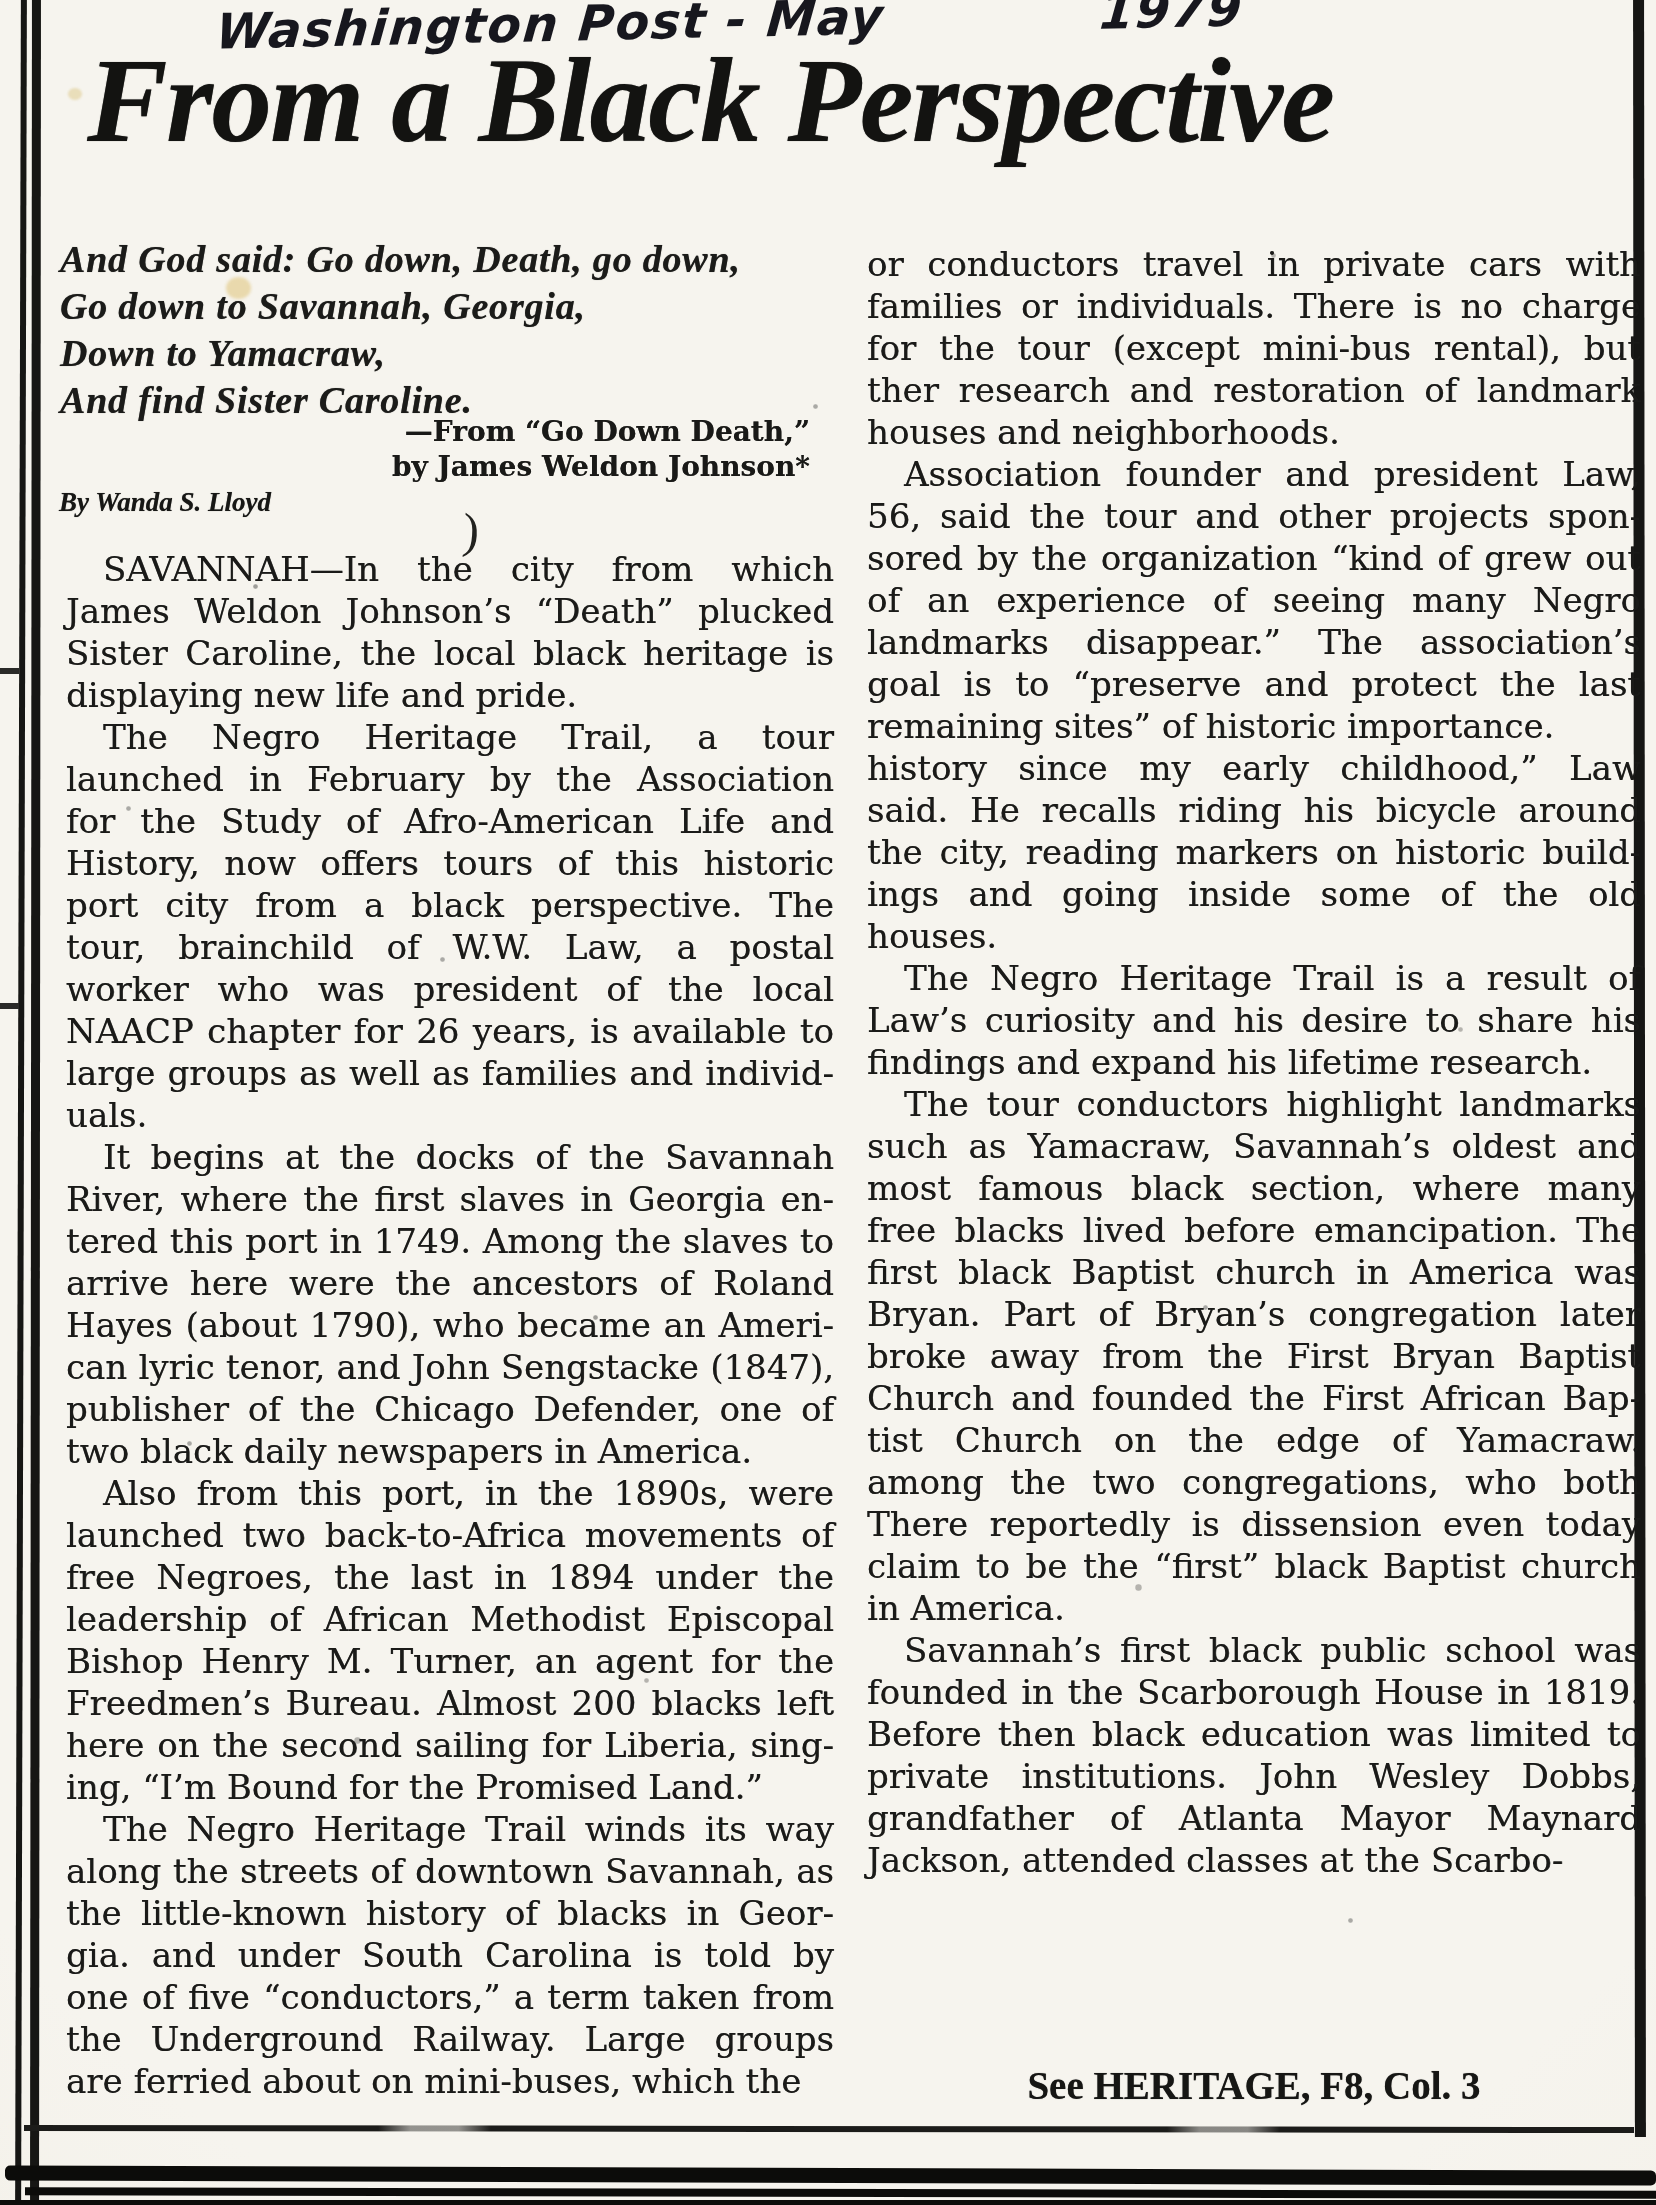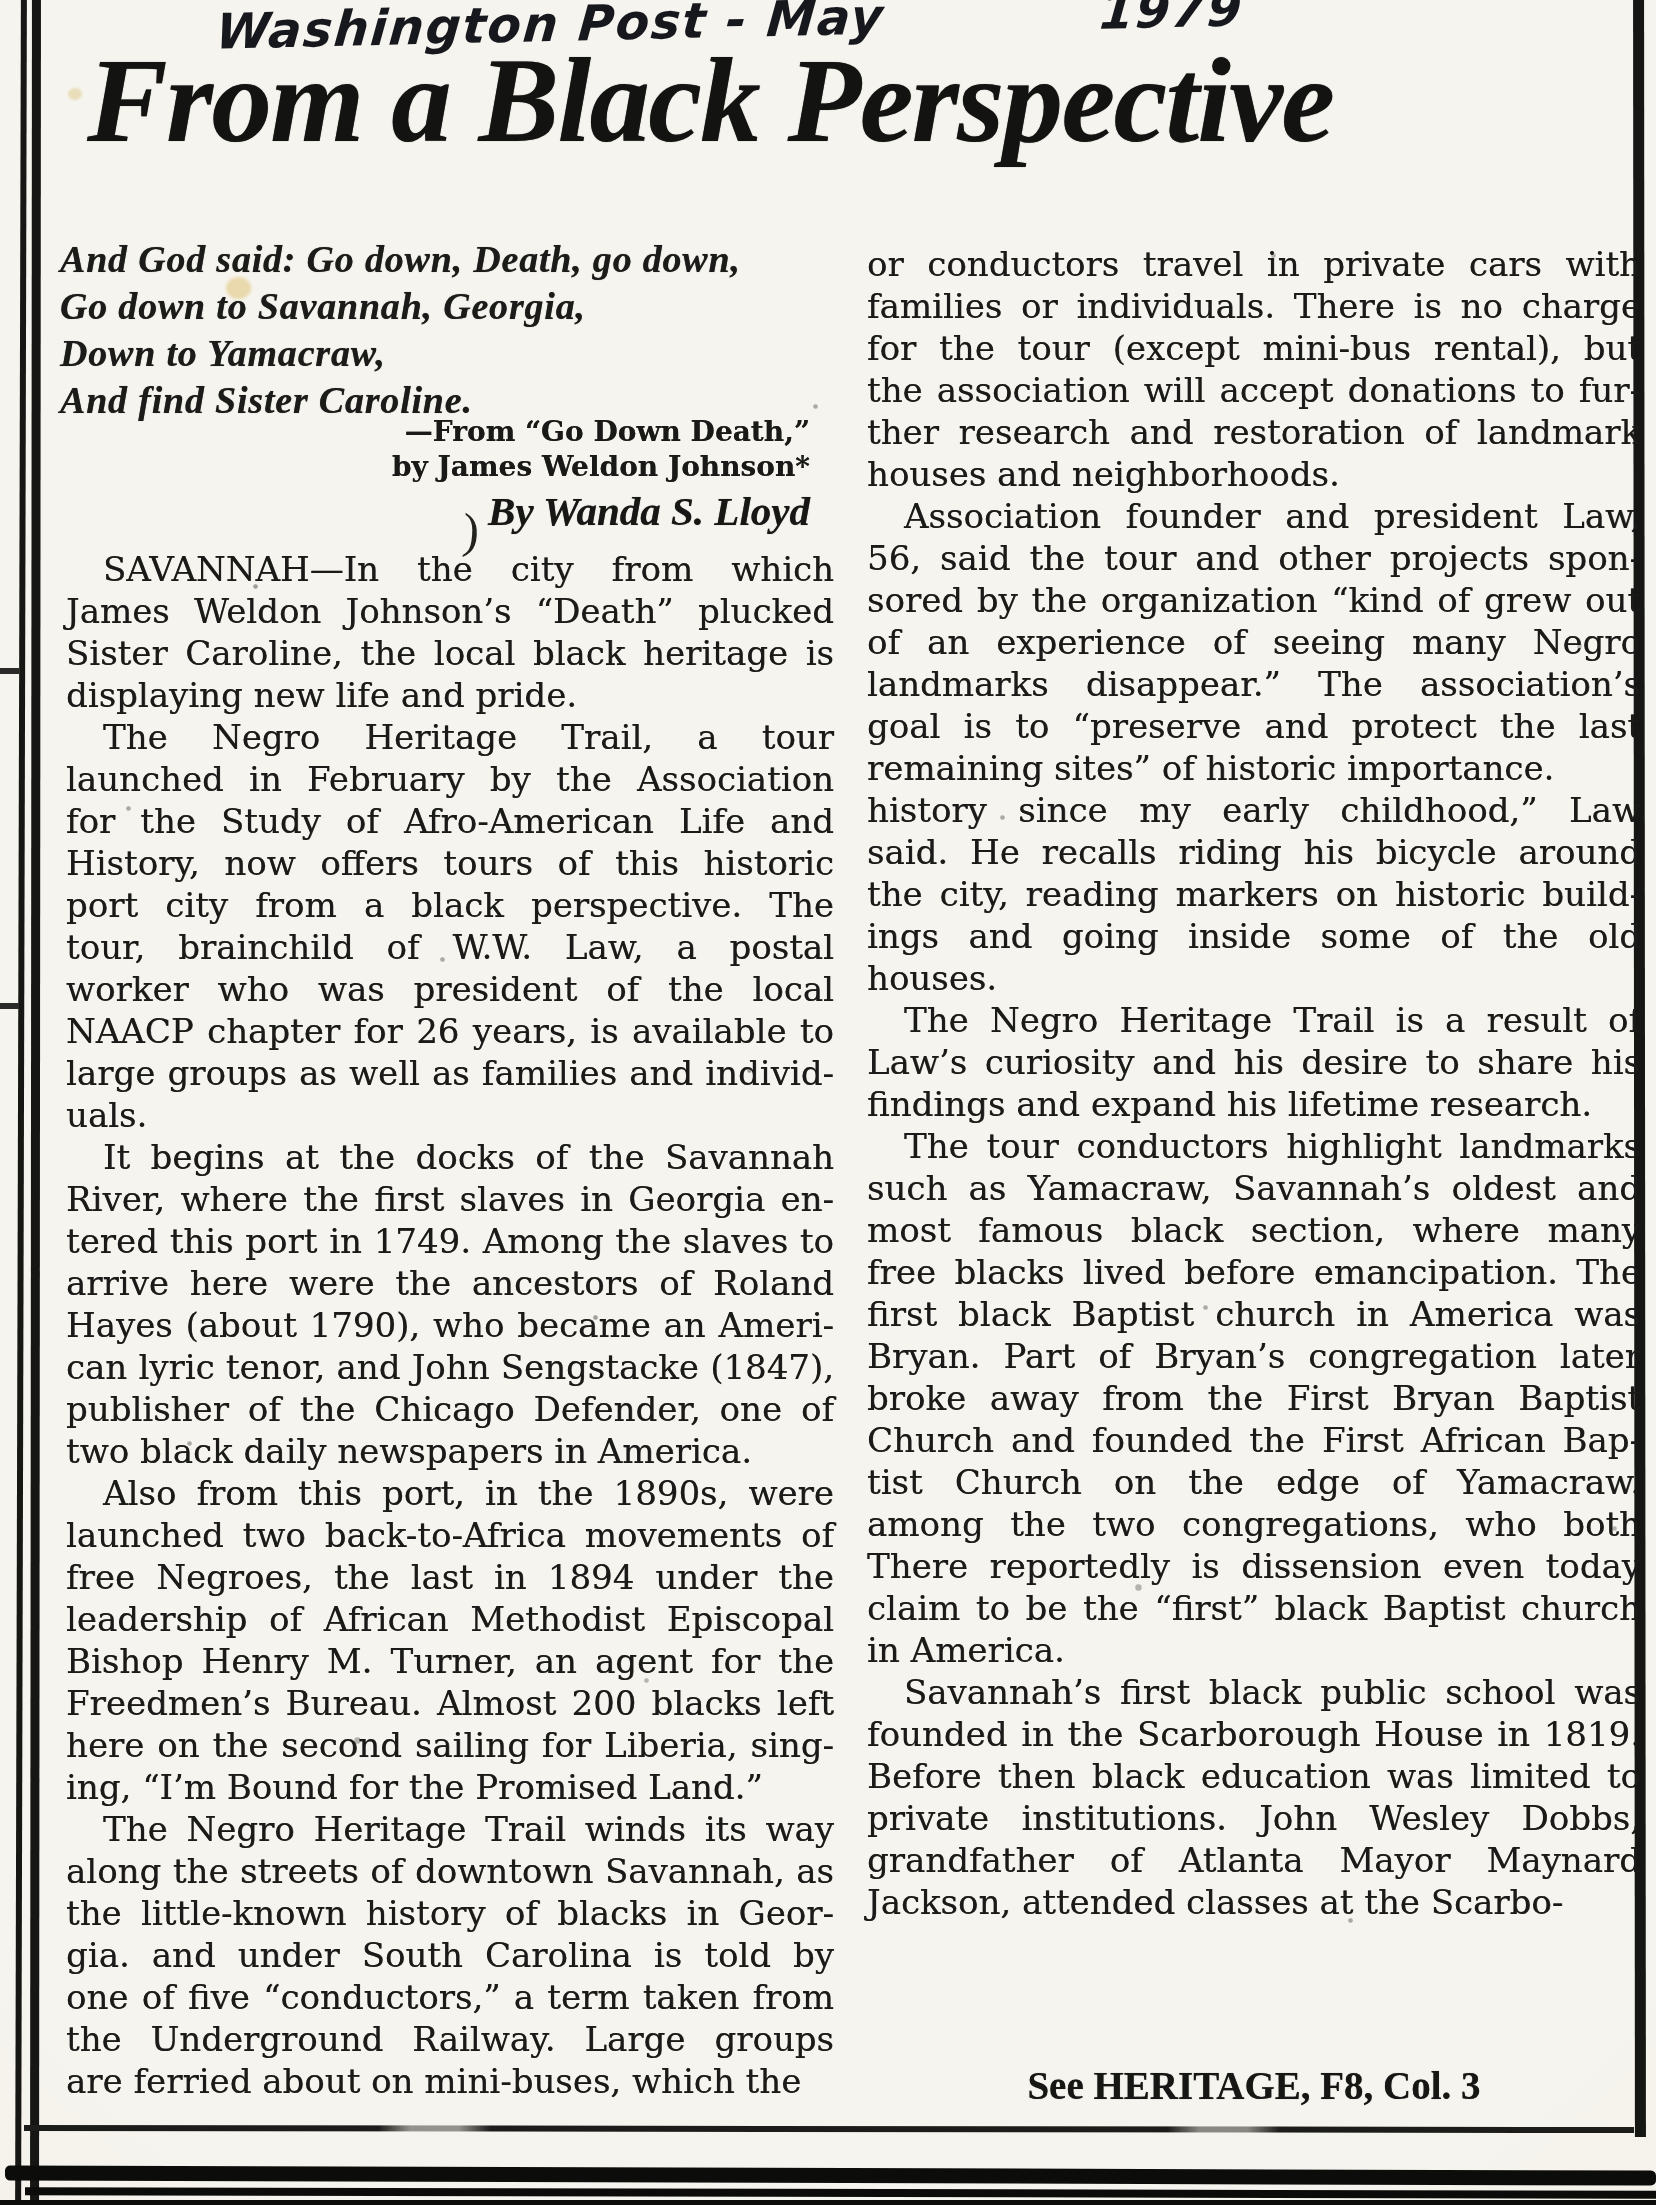--- a/index.html
+++ b/index.html
@@ -25,23 +25,23 @@
   
   .poem{position:absolute;left:60px;top:236px;width:763px;
     font-family:"Liberation Serif",serif;font-style:italic;font-weight:700;
     font-size:38px;line-height:47px;letter-spacing:0.8px;color:#1b1b19;
     text-shadow:0 0 0.7px rgba(27,27,25,.75);}
   .paren{position:absolute;left:463px;top:502px;font-size:49px;
     font-family:"Liberation Serif",serif;color:#22221f;transform:rotate(4deg);}
   .attrib{position:absolute;left:59px;top:414px;width:751px;text-align:right;
     font-weight:700;font-size:28px;line-height:35px;color:#191917;
     text-shadow:0 0 0.6px rgba(25,25,23,.7);}
-  .byline{position:absolute;left:59px;top:487px;width:751px;text-align:right;
+  .byline{position:absolute;left:59px;top:487px;width:751px;text-align:left;
     font-family:"Liberation Serif",serif;font-style:italic;font-weight:700;
-    font-size:41px;color:#171715;text-shadow:0 0 0.7px rgba(23,23,21,.7);}
+    font-size:27px;color:#171715;text-shadow:0 0 0.7px rgba(23,23,21,.7);}
   
   .col{position:absolute;font-size:34px;line-height:42px;
     text-shadow:0.3px 0.3px 0.5px rgba(22,22,20,.65);}
   .col-left{left:66px;top:548px;width:768px;}
   .col-right{left:867px;top:243px;width:774px;}
   .line{text-align:justify;text-align-last:justify;}
   .line.first{text-indent:37px;}
   .line.last{text-align-last:left;}
   .see-note{position:absolute;left:867px;top:2063px;width:774px;text-align:center;
     font-family:"Liberation Serif",serif;font-weight:700;
@@ -139,21 +139,20 @@
       <div class="line">the little-known history of blacks in Geor-</div>
       <div class="line">gia. and under South Carolina is told by</div>
       <div class="line">one of five “conductors,” a term taken from</div>
       <div class="line">the Underground Railway. Large groups</div>
       <div class="line last">are ferried about on mini-buses, which the</div>
     </div>
   <div class="col col-right">
       <div class="line">or conductors travel in private cars with</div>
       <div class="line">families or individuals. There is no charge</div>
       <div class="line">for the tour (except mini-bus rental), but</div>
-      <div class="line">the association will accept donations to fur-</div>
       <div class="line">ther research and restoration of landmark</div>
       <div class="line last">houses and neighborhoods.</div>
       <div class="line first">Association founder and president Law,</div>
       <div class="line">56, said the tour and other projects spon-</div>
       <div class="line">sored by the organization “kind of grew out</div>
       <div class="line">of an experience of seeing many Negro</div>
       <div class="line">landmarks disappear.” The association’s</div>
       <div class="line">goal is to “preserve and protect the last</div>
       <div class="line last">remaining sites” of historic importance.</div>
       <div class="line">history since my early childhood,” Law</div>

